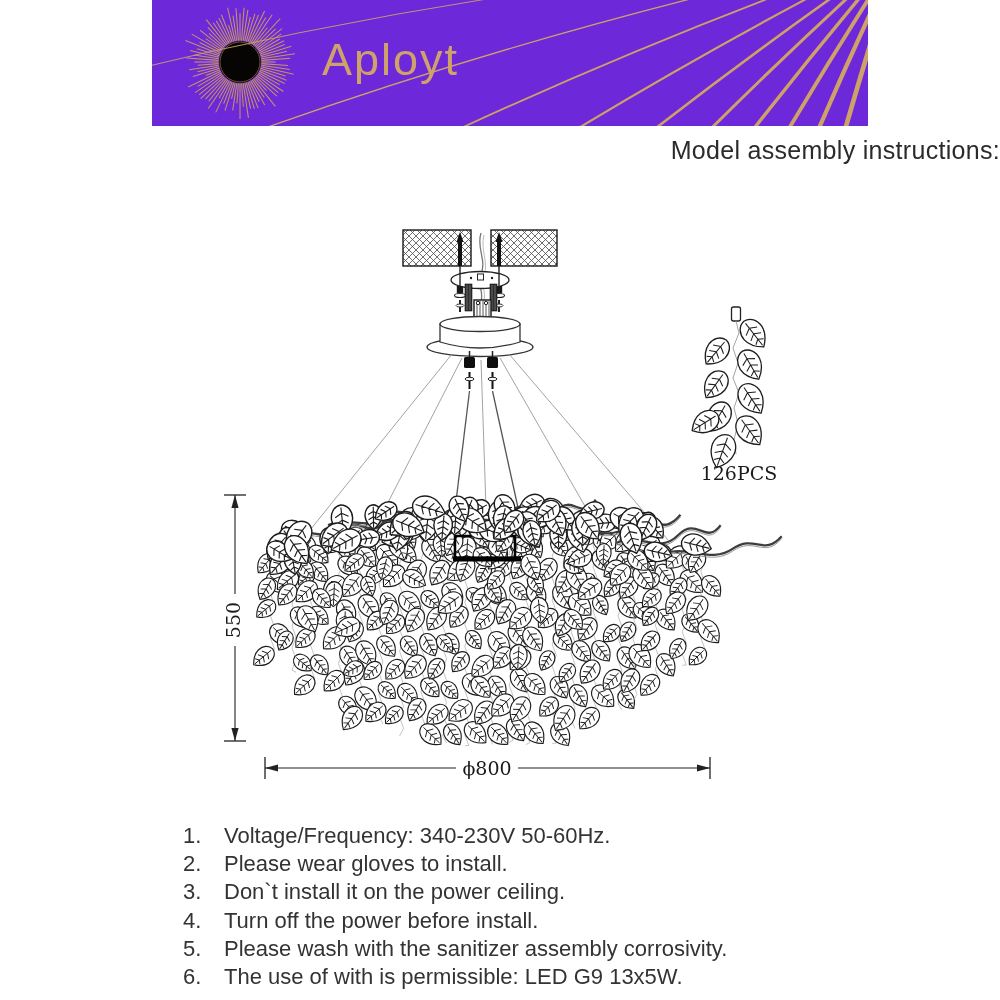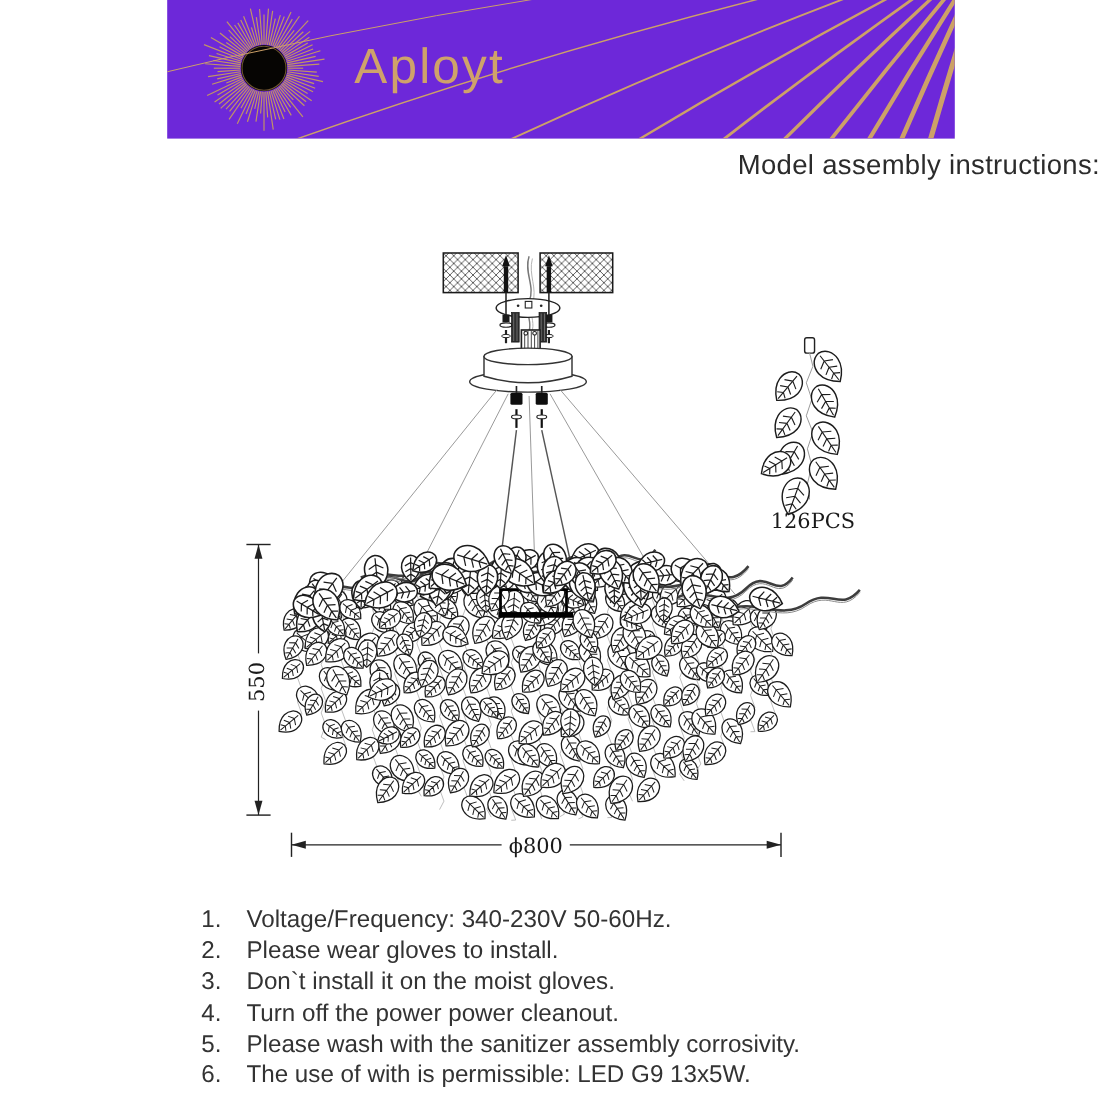--- a/index.html
+++ b/index.html
@@ -1601,25 +1601,25 @@
       <li>
         <span class="num">1.</span>
         <span>Voltage/Frequency: 340-230V 50-60Hz.</span>
       </li>
       <li>
         <span class="num">2.</span>
         <span>Please wear gloves to install.</span>
       </li>
       <li>
         <span class="num">3.</span>
-        <span>Don`t install it on the moist gloves.</span>
+        <span>Don`t install it on the power ceiling.</span>
       </li>
       <li>
         <span class="num">4.</span>
-        <span>Turn off the power power cleanout.</span>
+        <span>Turn off the power before install.</span>
       </li>
       <li>
         <span class="num">5.</span>
         <span>Please wash with the sanitizer assembly corrosivity.</span>
       </li>
       <li>
         <span class="num">6.</span>
         <span>The use of with is permissible: LED G9 13x5W.</span>
       </li>
     </ol>

